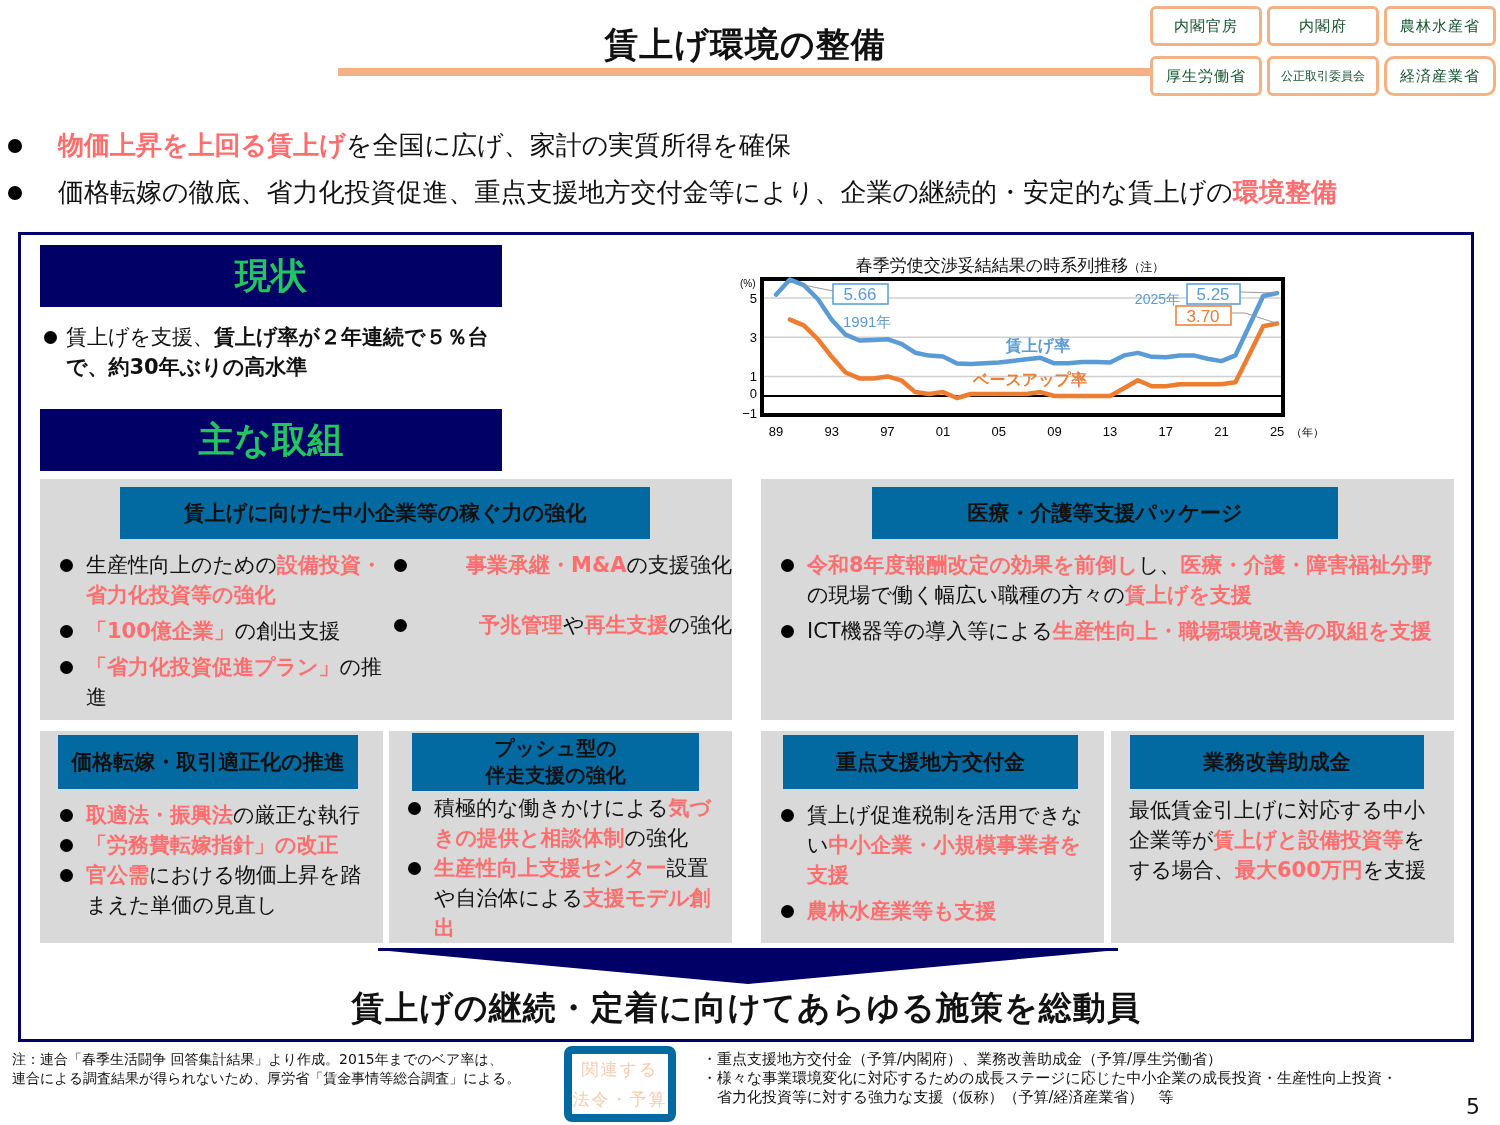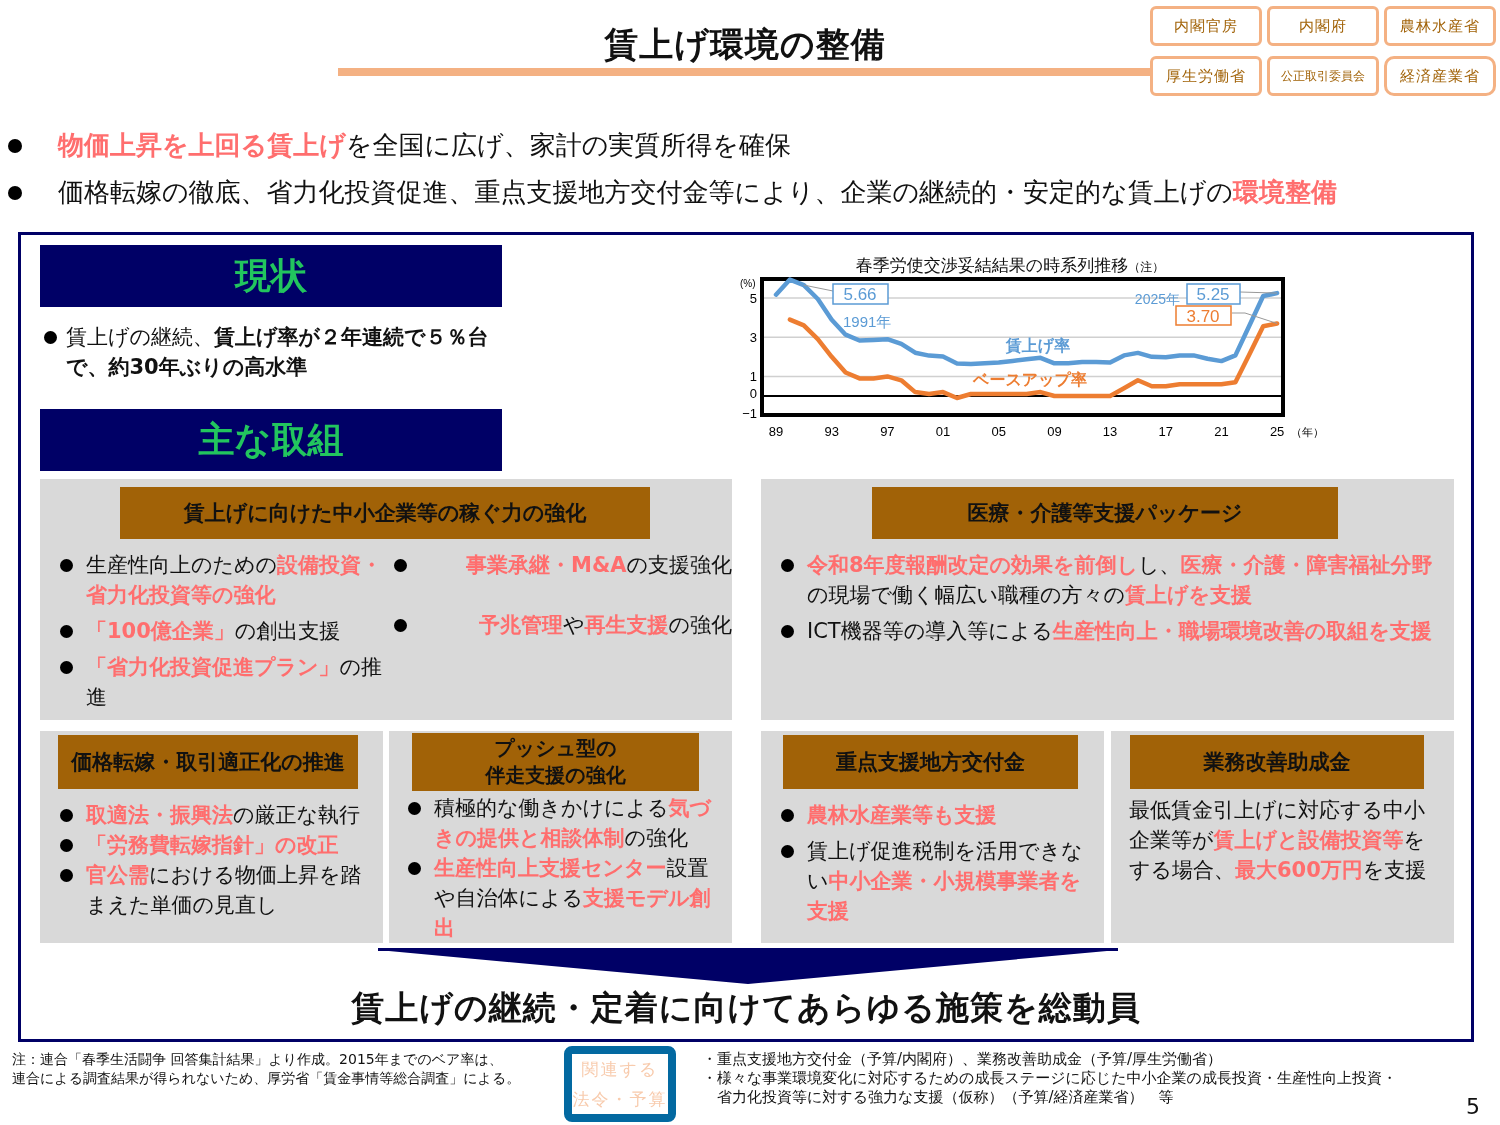--- a/index.html
+++ b/index.html
@@ -5,39 +5,39 @@
   * { box-sizing: border-box; margin: 0; padding: 0; }
   body { width: 1500px; height: 1125px; background: #ffffff; position: relative; overflow: hidden;
          font-family: "DejaVu Sans", "Liberation Sans", sans-serif; color: #111; }
   .abs { position: absolute; }
 
   
   .page-title { left: 340px; top: 22px; width: 810px; text-align: center; font-size: 34px; font-weight: bold; letter-spacing: 1px; }
   .title-bar { left: 338px; top: 68px; width: 812px; height: 8px; background: #f4b183; }
 
   
-  .tag { position: absolute; height: 40px; border: 3px solid #f4b183; border-radius: 6px; color: #a16207;
+  .tag { position: absolute; height: 40px; border: 3px solid #f4b183; border-radius: 6px; color: #14532d;
          font-size: 15px; display: flex; align-items: center; justify-content: center; background: #fff; letter-spacing: 1px; white-space: nowrap; overflow: hidden; }
 
   
   .lead { left: 6px; font-size: 26px; display: flex; align-items: center; white-space: nowrap; }
   .lead .dot { width: 14px; height: 14px; border-radius: 50%; background: #000; margin-right: 36px; margin-left: 2px; }
   .hl { color: #ff6e6e; font-weight: bold; }
 
   
   .frame { left: 18px; top: 232px; width: 1456px; height: 810px; border: 3px solid #000066; }
 
   .navy-head { background: #000066; color: #22c55e; font-size: 36px; font-weight: bold; display: flex; align-items: center; justify-content: center; }
 
   .status-text { left: 40px; top: 322px; width: 470px; font-size: 21px; line-height: 30px; }
   .status-text .b { font-weight: bold; }
 
   
   .panel { position: absolute; background: #d9d9d9; }
-  .panel-head { position: absolute; background: #a16207; font-weight: bold; font-size: 21px; display: flex; align-items: center; justify-content: center; text-align: center; line-height: 28px; }
+  .panel-head { position: absolute; background: #0369a1; font-weight: bold; font-size: 21px; display: flex; align-items: center; justify-content: center; text-align: center; line-height: 28px; }
   .blist { position: absolute; font-size: 21px; line-height: 30px; }
   .blist .item { position: relative; padding-left: 28px; margin-bottom: 6px; }
   .blist .item::before { content: ""; position: absolute; left: 2px; top: 9px; width: 13px; height: 13px; border-radius: 50%; background: #000; }
   .blist.tight .item { margin-bottom: 0; }
 
   
   .arrow { left: 378px; top: 948px; width: 740px; height: 36px; }
   .bottom-msg { left: 18px; top: 986px; width: 1456px; text-align: center; font-size: 33px; font-weight: bold; letter-spacing: 1px; }
 
   
@@ -77,21 +77,21 @@
   <span>価格転嫁の徹底、省力化投資促進、重点支援地方交付金等により、企業の継続的・安定的な賃上げの</span>
     <span class="hl">環境整備</span>
 </div>
 
 <div class="abs frame"></div>
 
 <div class="abs navy-head" style="left:40px;top:245px;width:462px;height:62px;">現状</div>
 <div class="abs status-text">
   <div style="position:relative;padding-left:26px;">
     <span style="position:absolute;left:4px;top:9px;width:13px;height:13px;border-radius:50%;background:#000;"></span>
-    <span>賃上げの継続、</span><span class="b">賃上げ率が２年連続で５％台で、約30年ぶりの高水準</span>
+    <span>賃上げを支援、</span><span class="b">賃上げ率が２年連続で５％台で、約30年ぶりの高水準</span>
   </div>
 </div>
 <div class="abs navy-head" style="left:40px;top:409px;width:462px;height:62px;">主な取組</div>
 
 <div class="abs chart-title">
   <span>春季労使交渉妥結結果の時系列推移</span><small>（注）</small>
 </div>
 <svg class="abs" id="chart" style="left:730px;top:272px;" width="610" height="175">
     <line x1="32" x2="553" y1="26" y2="26" stroke="#d0d0d0" stroke-width="1.5"></line>
     <line x1="32" x2="553" y1="65.19999999999999" y2="65.19999999999999" stroke="#d0d0d0" stroke-width="1.5"></line>
@@ -165,22 +165,22 @@
   <span>伴走支援の強化</span>
 </div>
 <div class="blist tight" id="push-list" style="left:406px;top:793px;width:320px;">
     <div class="item"><span>積極的な働きかけによる</span><span class="hl">気づきの提供と相談体制</span><span>の強化</span></div>
     <div class="item"><span class="hl">生産性向上支援センター</span><span>設置や自治体による</span><span class="hl">支援モデル創出</span></div>
   </div>
 
 <div class="panel" style="left:761px;top:731px;width:343px;height:212px;"></div>
 <div class="panel-head" style="left:783px;top:735px;width:295px;height:54px;">重点支援地方交付金</div>
 <div class="blist" id="grant-list" style="left:779px;top:800px;width:320px;">
+    <div class="item"><span>賃上げ促進税制を活用できない</span><span class="hl">中小企業・小規模事業者を支援</span></div>
     <div class="item"><span class="hl">農林水産業等も支援</span></div>
-    <div class="item"><span>賃上げ促進税制を活用できない</span><span class="hl">中小企業・小規模事業者を支援</span></div>
   </div>
 
 <div class="panel" style="left:1111px;top:731px;width:343px;height:212px;"></div>
 <div class="panel-head" style="left:1130px;top:735px;width:294px;height:54px;">業務改善助成金</div>
 <div class="blist" id="subsidy-text" style="left:1129px;top:795px;width:310px;line-height:30px;"><span>最低賃金引上げに対応する中小企業等が</span><span class="hl">賃上げと設備投資等</span><span>をする場合、</span><span class="hl">最大600万円</span><span>を支援</span></div>
 
 <svg class="abs arrow" viewBox="0 0 740 36" preserveAspectRatio="none">
   <polygon points="0,2 740,2 370,36" fill="#000066"></polygon>
   <rect x="0" y="0" width="740" height="3" fill="#000066"></rect>
 </svg>

